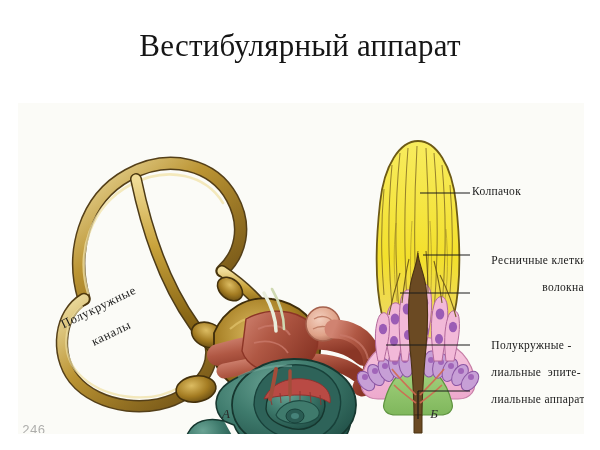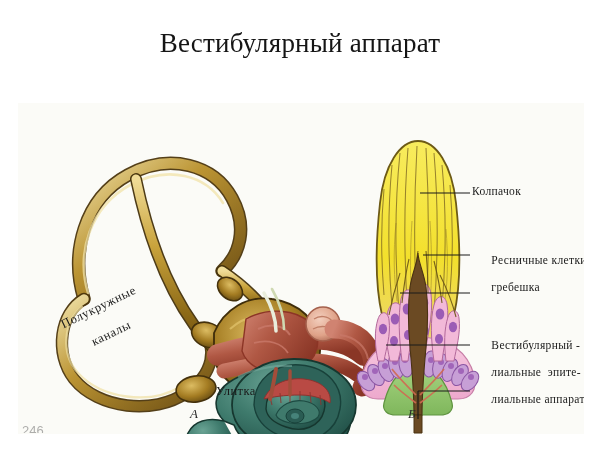--- a/index.html
+++ b/index.html
@@ -21,21 +21,21 @@
     height: 450px;
     background: #ffffff;
   }
   #slide-title {
     position: absolute;
     left: 0;
     top: 28px;
     width: 600px;
     text-align: center;
     font-family: "Liberation Serif", "DejaVu Serif", serif;
-    font-size: 27px;
+    font-size: 31px;
     font-weight: 400;
     color: #151515;
     letter-spacing: 0.2px;
     white-space: nowrap;
   }
   #figure-panel {
     position: absolute;
     left: 18px;
     top: 103px;
     width: 566px;
@@ -53,21 +53,21 @@
     position: absolute;
     font-family: "Liberation Serif", "DejaVu Serif", serif;
     color: #1a1a1a;
     white-space: pre;
     line-height: 1.18;
   }
   .lbl-right {
     font-size: 11.5px;
     letter-spacing: 0.35px;
   }
-  .lbl-center { text-align: left; }
+  .lbl-center { text-align: right; }
   .fig-letter {
     font-style: italic;
     font-size: 13px;
     color: #2a2a2a;
   }
   .lbl-cochlea {
     font-size: 12.5px;
     letter-spacing: 0.4px;
   }
   #lbl-canals {
@@ -75,21 +75,21 @@
     letter-spacing: 0.6px;
     transform: rotate(-26deg);
     transform-origin: left top;
     text-align: center;
     color: #181818;
   }
   #page-number {
     position: absolute;
     left: 22px;
     top: 424px;
-    font-family: Liberation Sans, sans-serif;
+    font-family: Liberation Mono, monospace;
     font-size: 13px;
     color: #6e6e6e;
     opacity: 0.55;
     overflow: hidden;
     height: 9px;
     line-height: 13px;
   }
 </style>
 </head>
 <body>
@@ -334,34 +334,33 @@
         <line x1="368" y1="242" x2="452" y2="242"></line>
         <path d="M400,316 L400,288 M400,288 L452,288"></path>
       </g>
     </svg>
 
     <div id="lbl-canals" class="lbl lbl-center" style="left:14px; top:212px;">
       <span>Полукружные</span><br>
       <span>каналы</span>
     </div>
 
-    <div class="lbl lbl-cochlea lbl-center" style="left:198px; top:281px; width:90px;">Улитка</div>
 
     <div class="lbl fig-letter lbl-center" style="left:172px; top:303px; width:40px;">А</div>
 
     <div class="lbl lbl-right" style="left:454px; top:82px;">Колпачок</div>
 
     <div class="lbl lbl-right lbl-center" style="left:454px; top:137px; width:112px;">
       <span>Ресничные клетки</span><br>
-      <span>гребешка</span>
+      <span>волокна</span>
     </div>
 
 
     <div class="lbl lbl-right" style="left:454px; top:222px;">
-      <span>Вестибулярный -</span><br>
+      <span>Полукружные -</span><br>
       <span>лиальные  эпите-</span><br>
       <span>лиальные аппарат</span>
     </div>
 
 
     <div class="lbl fig-letter lbl-center" style="left:390px; top:303px; width:30px;">Б</div>
 
   </div>
 
   <div id="page-number">246</div>

